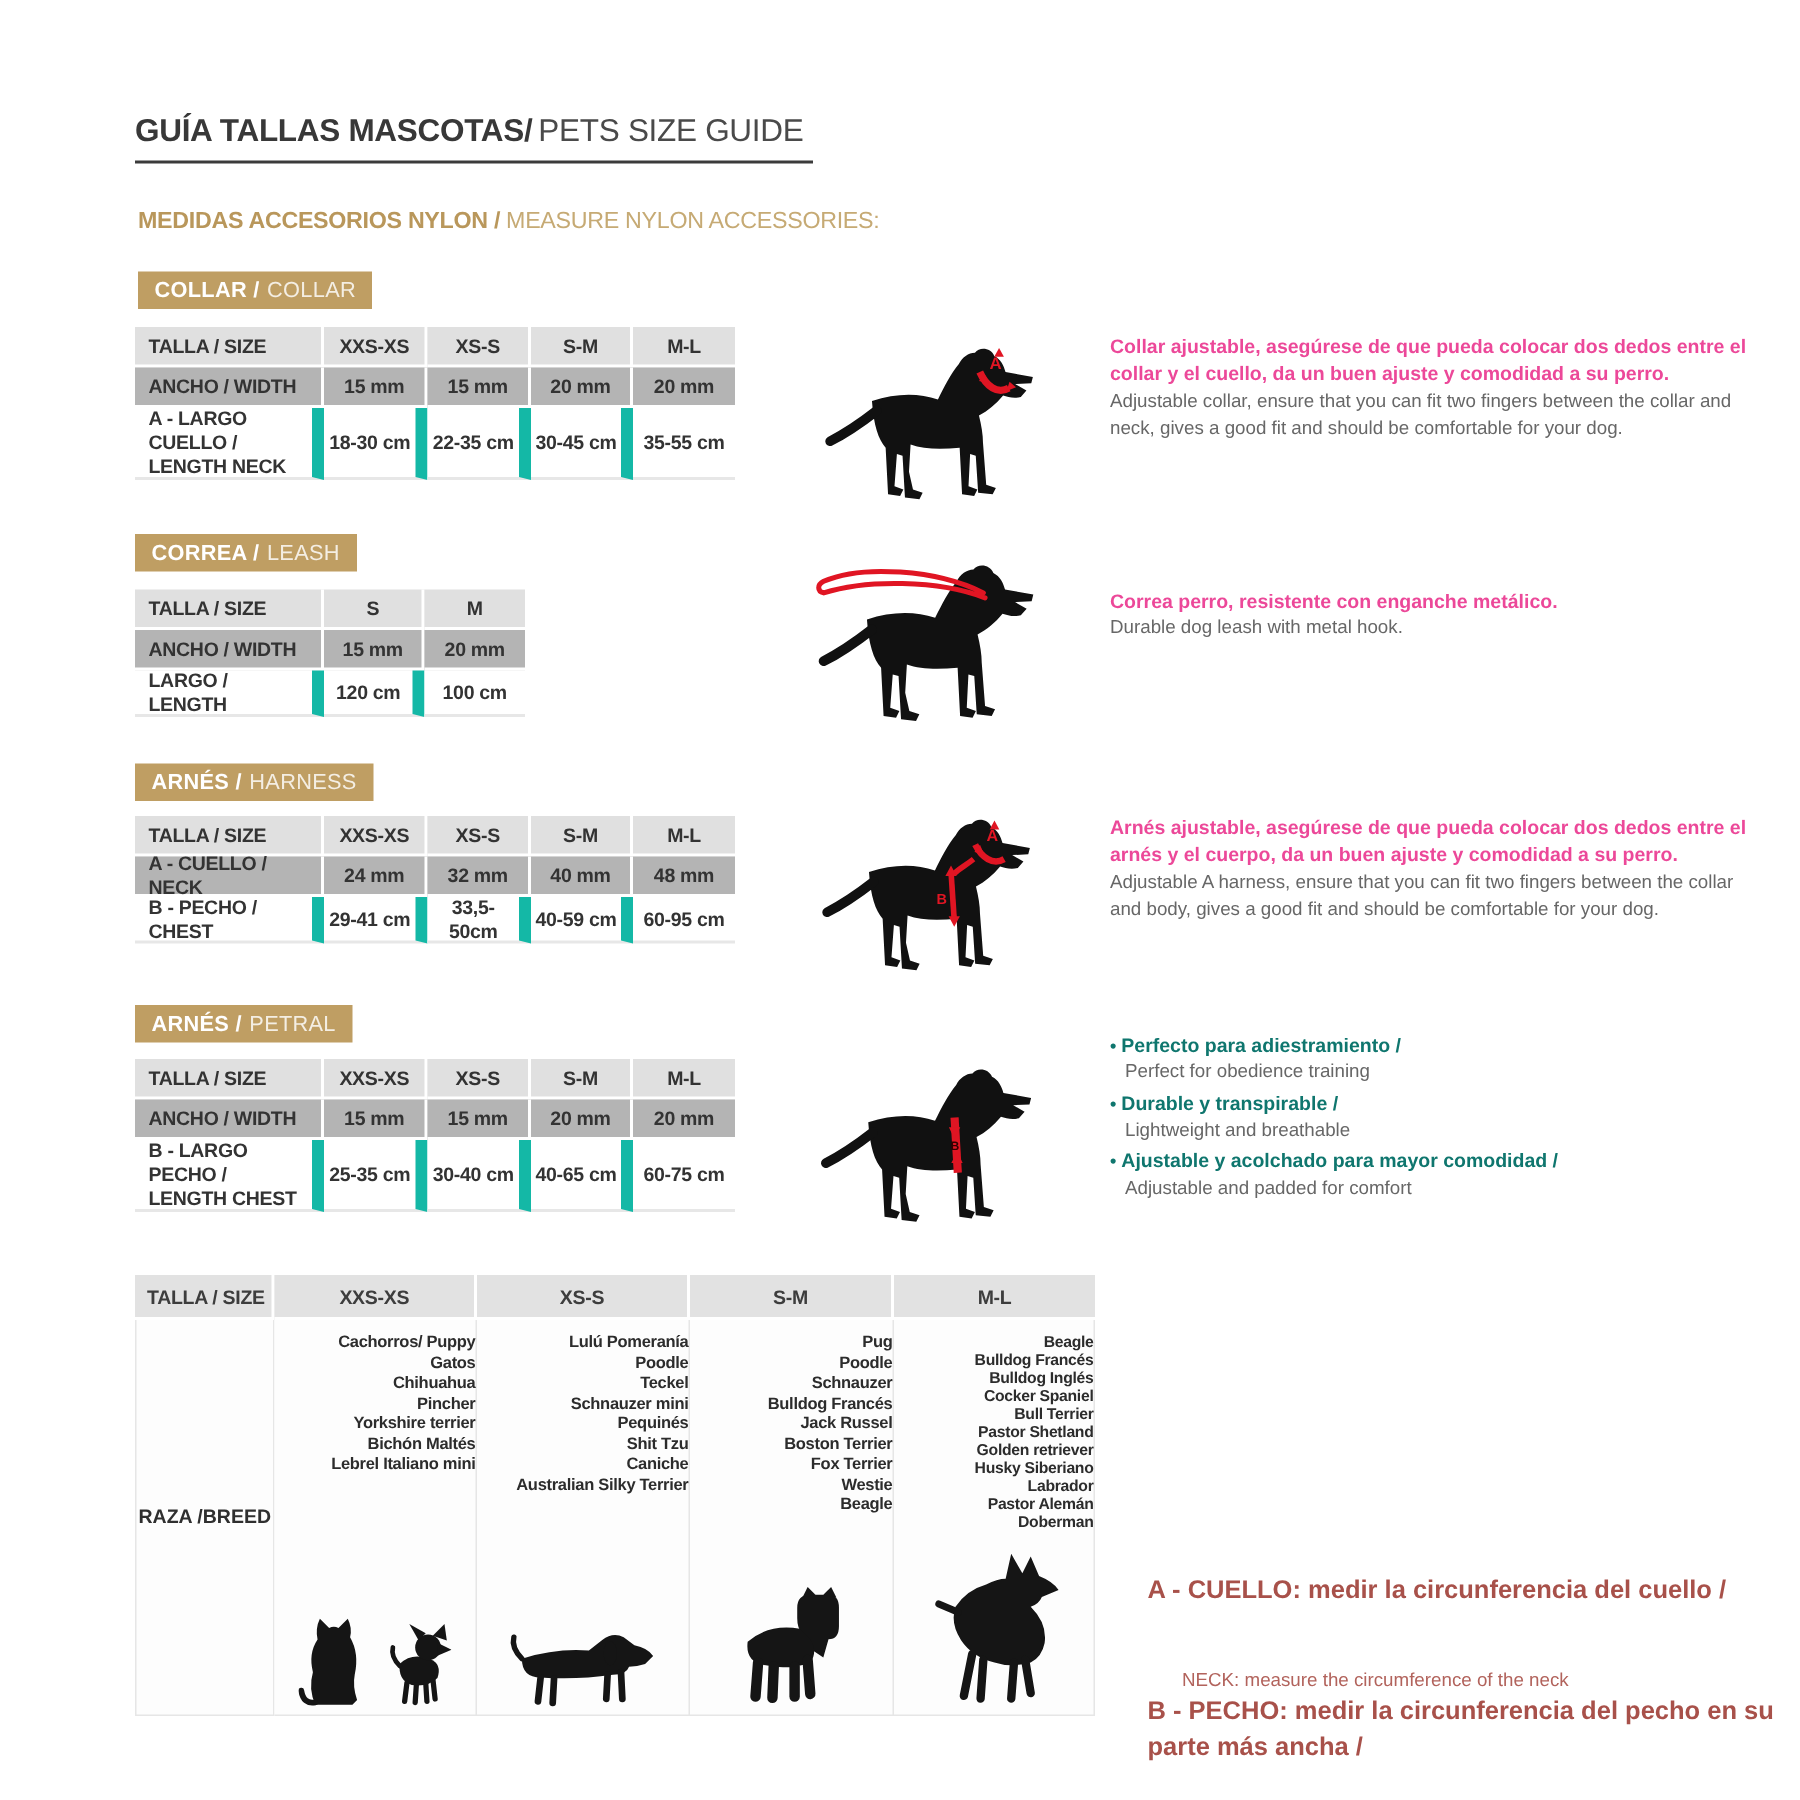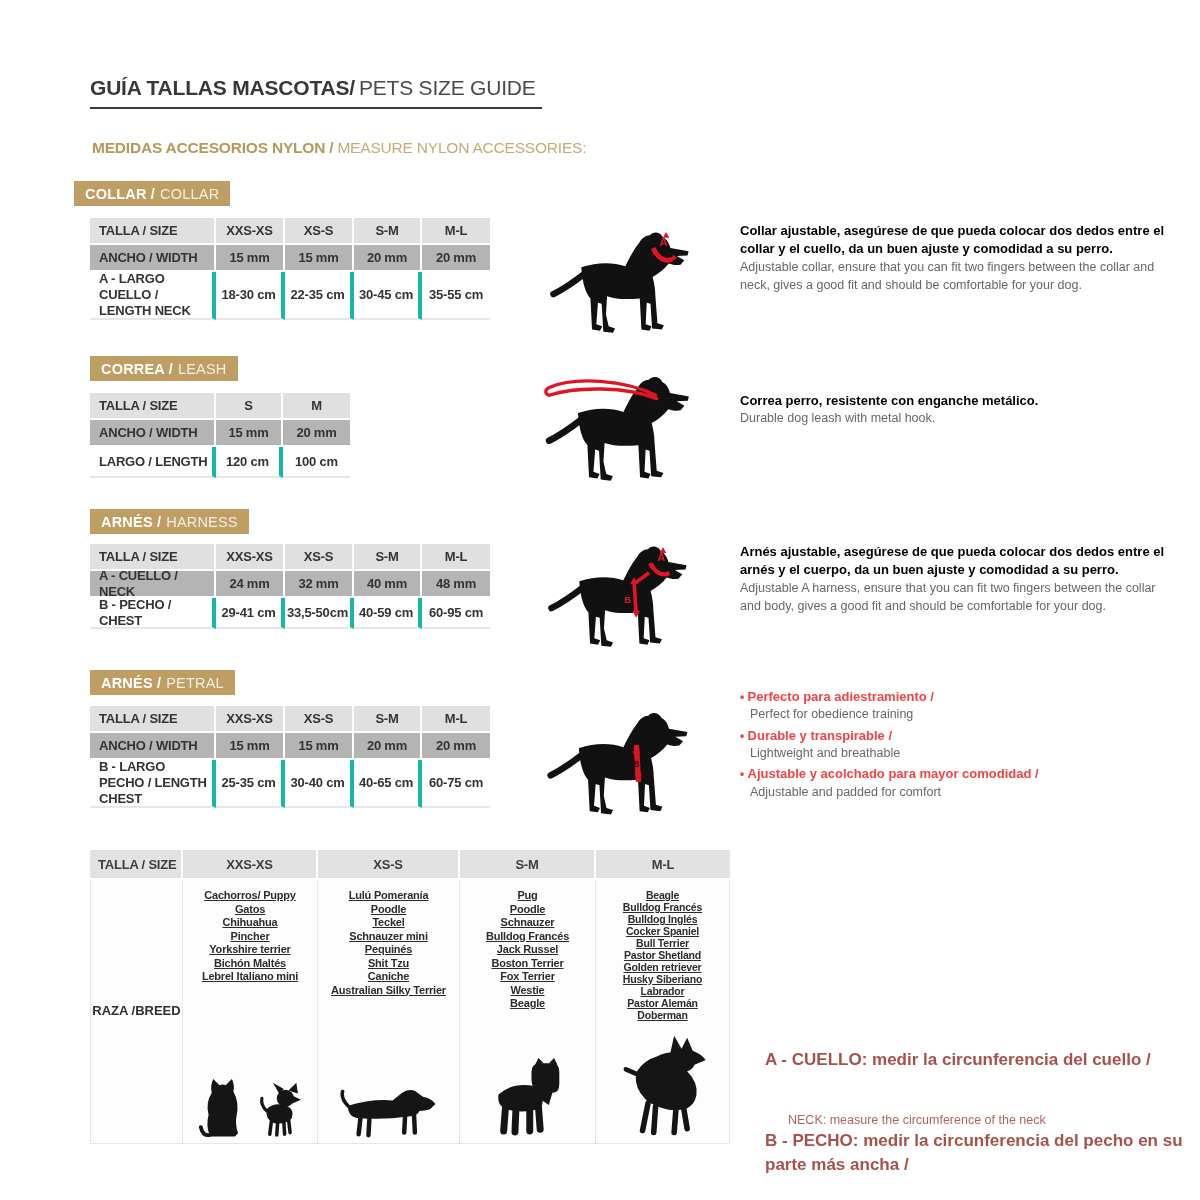--- a/index.html
+++ b/index.html
@@ -24,44 +24,44 @@
 
   
   .size-table{display:grid;font-size:13px;letter-spacing:-.2px;color:#333;}
   .t4{grid-template-columns:126px 69px 69px 68px 68px;}
   .t2{grid-template-columns:126px 67px 67px;}
   .cell{display:flex;align-items:center;justify-content:center;text-align:center;
         line-height:1.22;font-weight:700;}
   .cell.label{justify-content:flex-start;text-align:left;padding-left:9px;padding-right:4px;}
   .cell.head{background:#e0e0e0;border-right:2px solid #fff;border-bottom:2px solid #fff;}
   .cell.shade{background:#b4b4b4;border-right:2px solid #fff;border-bottom:2px solid #fff;}
-  .cell.white{background:#fff;border-right:4px solid #14b8a6;border-bottom:2px solid #e7e7e7;}
+  .cell.white{background:#fff;border-right:8px solid #14b8a6;border-bottom:2px solid #e7e7e7;}
   .cell.last{border-right:none;}
 
   
   .desc{width:425px;font-size:12.5px;line-height:1.42;}
-  .desc .es{font-weight:700;color:#000000;font-size:13px;}
+  .desc .es{font-weight:700;color:#ec4899;font-size:13px;}
   .desc .en{font-weight:400;color:#676767;}
 
   .bullets{width:430px;font-size:12.5px;line-height:1.4;}
-  .bullets .es{font-weight:700;color:#ef4444;font-size:13px;}
+  .bullets .es{font-weight:700;color:#0f766e;font-size:13px;}
   .bullets .es::before{content:"• ";font-size:12px;}
   .bullets .en{font-weight:400;color:#676767;padding-left:10px;margin-bottom:3px;}
 
   
   .breed-table{display:grid;grid-template-columns:93px 135px 142px 136px 134px;
                grid-template-rows:30px 264px;font-size:13px;}
   .bh{background:#e2e2e2;display:flex;align-items:center;justify-content:center;
       font-weight:700;border-right:2px solid #fff;border-bottom:2px solid #fff;letter-spacing:-.2px;}
   .bh.label{justify-content:flex-start;padding-left:8px;}
   .bc{background:#fdfdfd;border:1px solid #e6e6e6;border-top:none;border-left:none;position:relative;}
   .bc.first{border-left:1px solid #e6e6e6;display:flex;align-items:center;justify-content:center;
             flex-direction:row;font-weight:700;line-height:1.3;color:#2f2f2f;}
-  .breeds{padding-top:9px;text-align:center;font-weight:700;font-size:11px;
-          line-height:13.5px;color:#2c2c2c;letter-spacing:-.2px;text-decoration:underline;}
+  .breeds{padding-top:9px;text-align:right;font-weight:700;font-size:11px;
+          line-height:13.5px;color:#2c2c2c;letter-spacing:-.2px;}
   .breeds.tight{font-size:10.5px;line-height:12px;}
   .sil-row{position:absolute;left:0;right:0;bottom:5px;display:flex;
            justify-content:center;align-items:flex-end;gap:8px;}
 
   
   .notes{width:420px;font-size:13px;line-height:1.45;}
   .notes .es{font-weight:700;color:#a8514a;font-size:17px;}
   .notes .en{font-weight:400;color:#b2635c;padding-left:23px;font-size:12.5px;margin-top:38px;}
 
   svg{display:block;}
@@ -87,21 +87,21 @@
     </defs>
   </svg>
 
   <div class="abs subtitle">
     <span class="es">MEDIDAS ACCESORIOS NYLON /</span><span class="en">MEASURE NYLON ACCESSORIES:</span>
   </div>
   <div class="abs title">
     <span class="es">GUÍA TALLAS MASCOTAS/</span><span class="en">PETS SIZE GUIDE</span>
   </div>
 
-  <div class="abs badge" style="left:74px;top:181px">
+  <div class="abs badge" style="left:92px;top:181px">
     <span class="es">COLLAR /</span>
     <span class="en">COLLAR</span>
   </div>
 
   <div class="abs size-table t4" style="left:90px;top:218px;grid-template-rows:27px 27px 48px">
     <div class="cell head label">TALLA / SIZE</div>
     <div class="cell head">XXS-XS</div>
     <div class="cell head">XS-S</div>
     <div class="cell head">S-M</div>
     <div class="cell head last">M-L</div>

